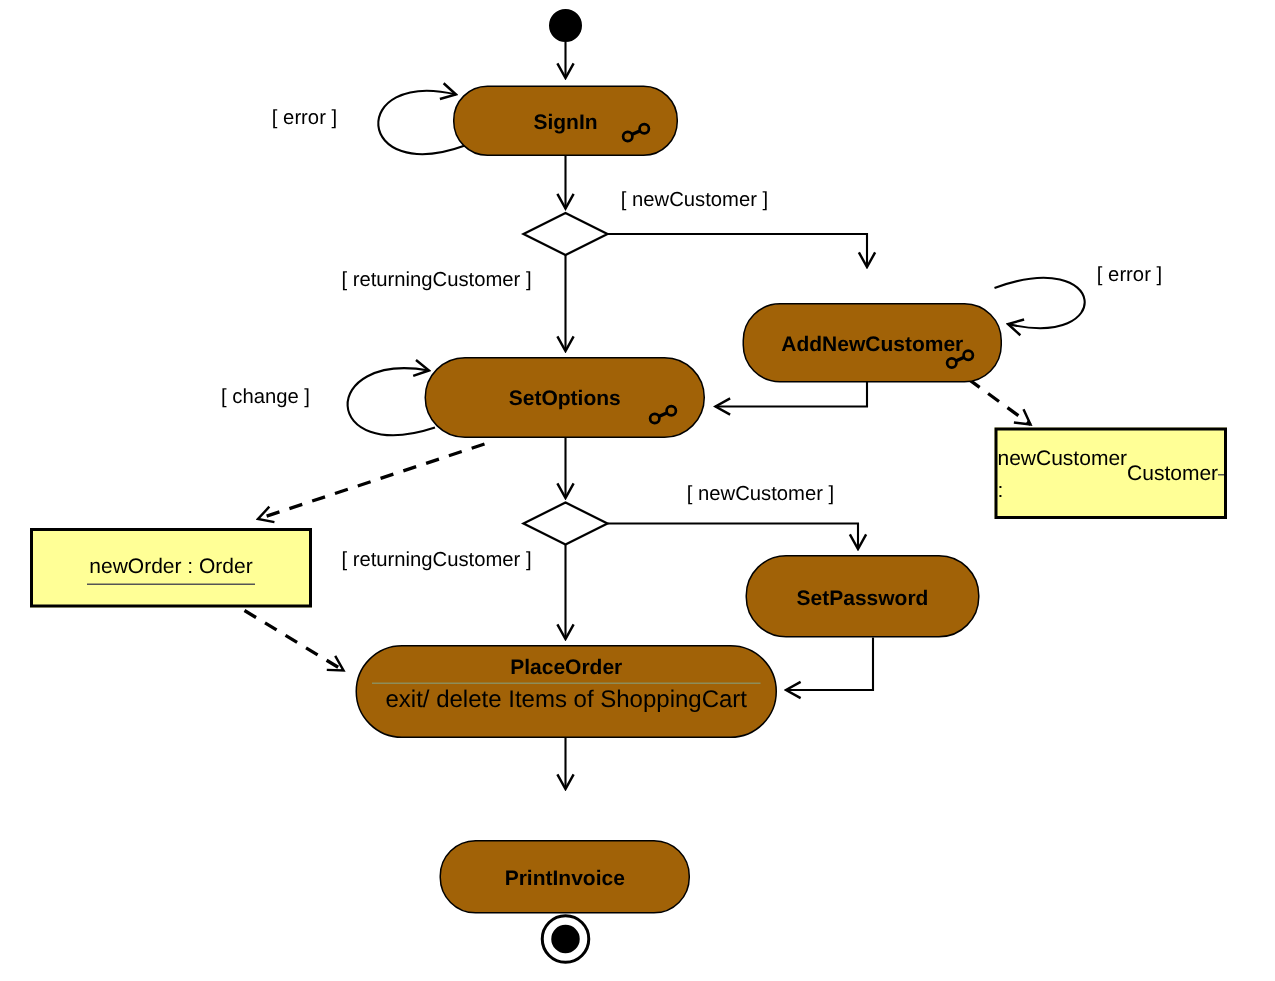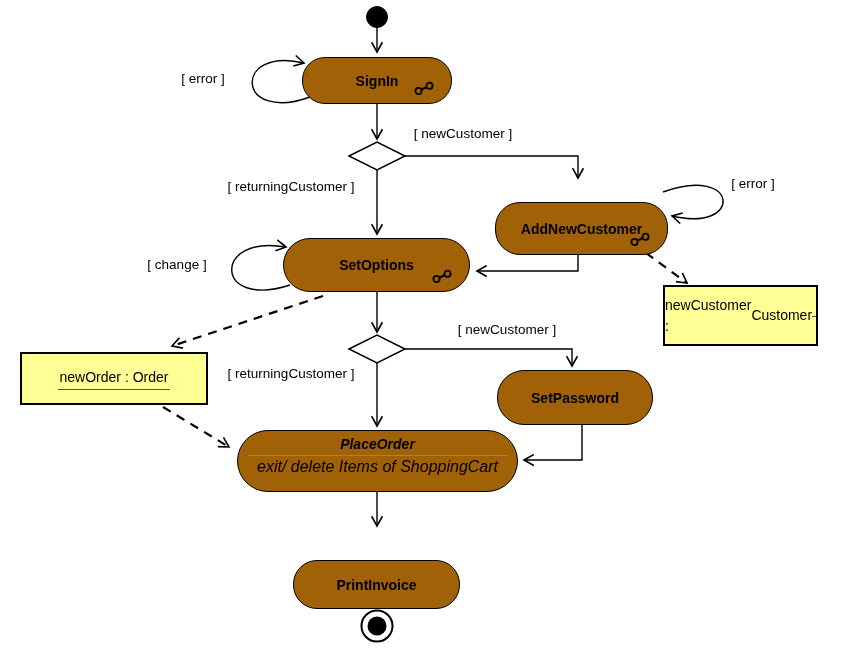--- a/index.html
+++ b/index.html
@@ -114,21 +114,21 @@
     <span>SetOptions</span>
     <span class="subicon">
       <svg width="24" height="15" viewBox="0 0 24 15">
         <circle cx="5.5" cy="10" r="3.1" fill="none" stroke="#000" stroke-width="1.8"></circle>
         <circle cx="16.5" cy="4.8" r="3.1" fill="none" stroke="#000" stroke-width="1.8"></circle>
         <line x1="8.2" y1="8.7" x2="13.8" y2="6.1" stroke="#000" stroke-width="2.2"></line>
       </svg>
     </span>
   </div>
 
-  <div class="activity compound" style="left:237px;top:430px;width:281px;height:62px;border-radius:31px;font-style:italic;">
+  <div class="activity compound" style="left:237px;top:430px;width:281px;height:62px;border-radius:31px;">
     <span>PlaceOrder</span>
     <span class="sep"></span>
     <span class="body">exit/ delete Items of ShoppingCart</span>
   </div>
 
   <div class="activity" style="left:293px;top:560px;width:167px;height:49px;border-radius:24px;">
     <span>PrintInvoice</span>
   </div>
 
   <div class="objbox" style="left:663px;top:285px;width:155px;height:61px;">

